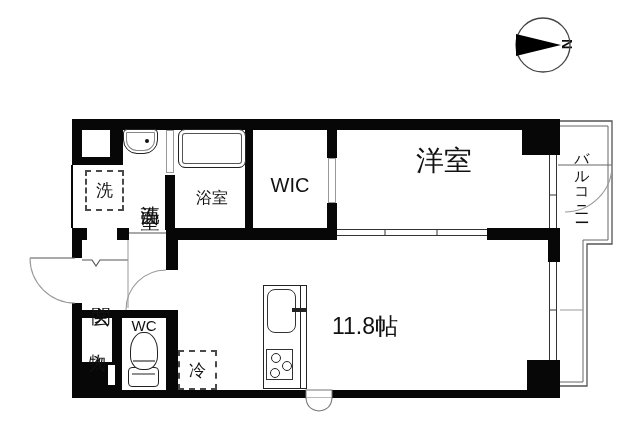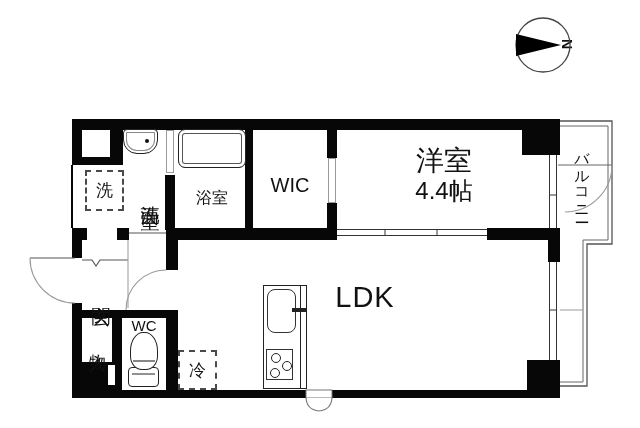--- a/index.html
+++ b/index.html
@@ -88,23 +88,22 @@
   <div class="burner" style="left:282px;top:361px"></div>
   <div class="burner" style="left:270px;top:368px"></div>
 
   <div class="fixture" style="left:128px;top:367px;width:31px;height:20px;border-radius:4px;border-color:#222"></div>
   <div class="fixture" style="left:130px;top:332px;width:28px;height:38px;border-radius:13px 13px 12px 12px / 19px 19px 14px 14px;border-color:#222"></div>
 
   <div class="lbl vtext" style="left:136px;top:158px;width:28px;height:72px;font-size:19px">洗面室</div>
   <div class="lbl" style="left:186px;top:188px;width:52px;height:20px;font-size:16px">浴室</div>
   <div class="lbl" style="left:262px;top:174px;width:56px;height:22px;font-size:20px">WIC</div>
   <div class="lbl" style="left:394px;top:146px;width:100px;height:30px;font-size:28px">洋室</div>
-  <div class="lbl" style="left:394px;top:178px;width:100px;height:26px;font-size:24px">4.4帖</div>
   <div class="lbl vtext" style="left:570px;top:134px;width:24px;height:90px;font-size:15px;letter-spacing:1px">バルコニー</div>
-  <div class="lbl" style="left:315px;top:281px;width:100px;height:32px;font-size:29px;letter-spacing:1px">LDK</div>
+  <div class="lbl" style="left:310px;top:313px;width:110px;height:26px;font-size:23px">11.8帖</div>
   <div class="lbl vtext" style="left:89px;top:266px;width:24px;height:54px;font-size:19px;letter-spacing:2px">玄関</div>
   <div class="lbl vtext" style="left:85px;top:319px;width:24px;height:44px;font-size:17px;letter-spacing:1px">物入</div>
   <div class="lbl" style="left:123px;top:317px;width:42px;height:17px;font-size:15px">WC</div>
   <div class="lbl" style="left:557px;top:35px;width:20px;height:18px;font-size:14px;font-weight:bold;transform:rotate(90deg)">N</div>
 
   <svg class="overlay" width="640" height="428" viewBox="0 0 640 428">
 
     <circle cx="543" cy="45" r="27" fill="none" stroke="#444" stroke-width="1.3"></circle>
     <polygon points="516,34 516,56 561,45" fill="#000"></polygon>
 

